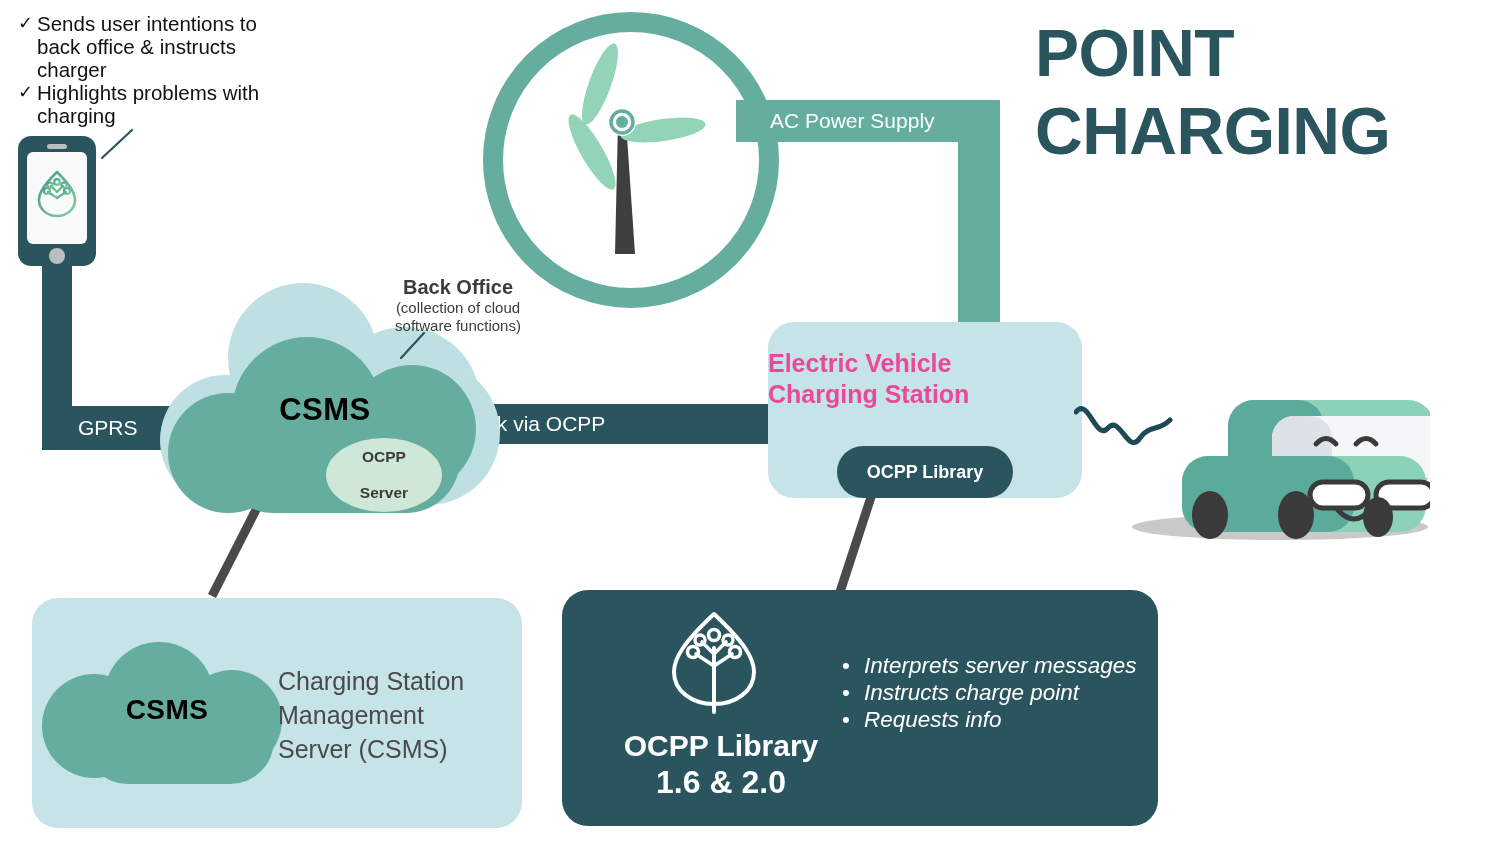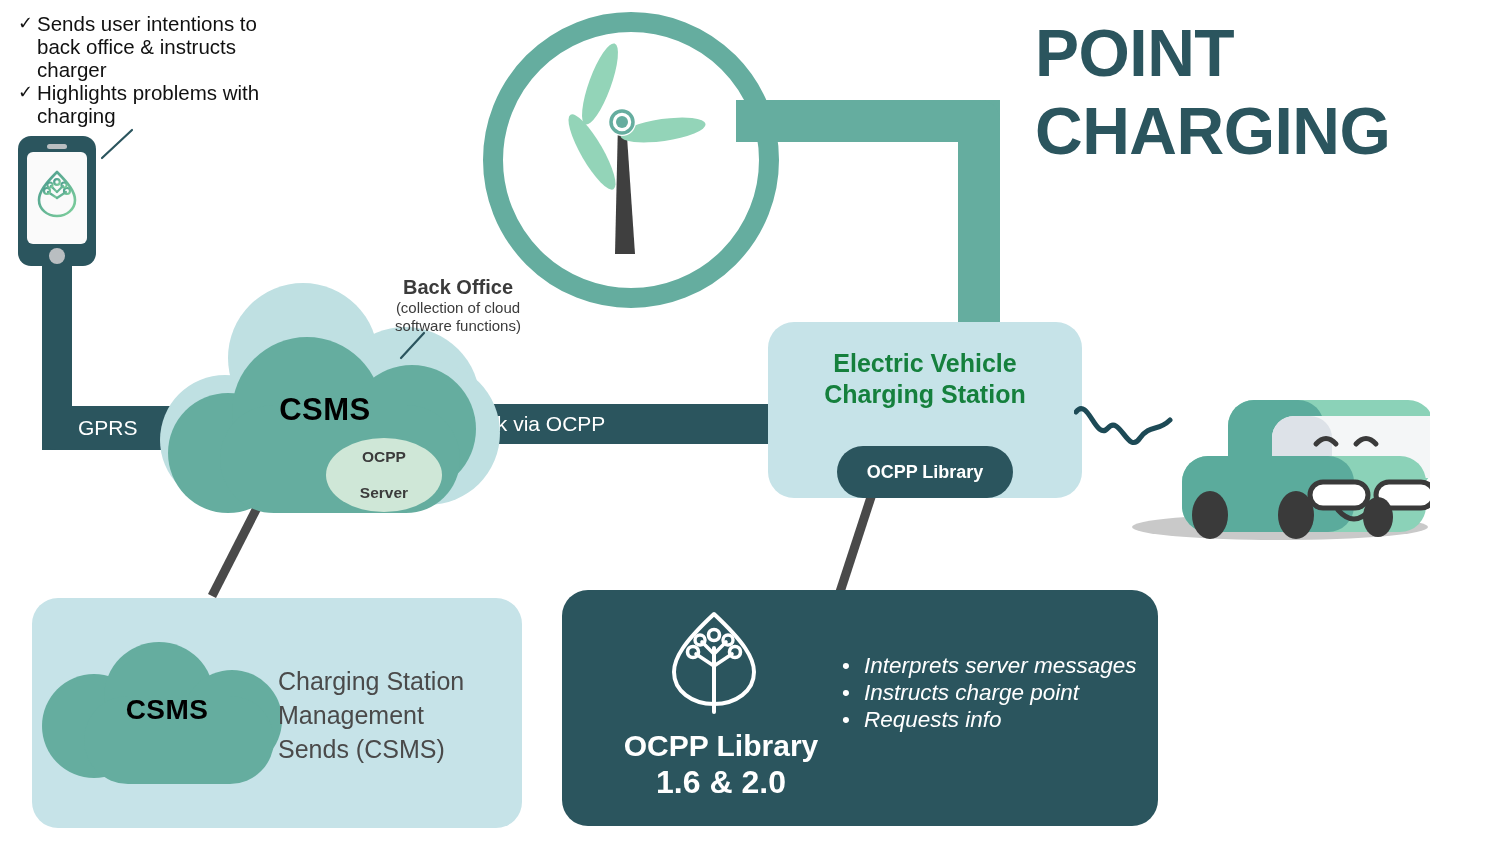--- a/index.html
+++ b/index.html
@@ -133,22 +133,22 @@
     left:470px;top:405px;width:340px;height:32px;
     color:#ffffff;font-size:21px;line-height:38px;
   }
 
   
   #evcs-box{
     left:768px;top:322px;width:314px;height:176px;
     background:#c6e3e8;border-radius:26px;
   }
   #evcs-title{
-    left:768px;top:348px;width:314px;text-align:center;
-    color:#15803d;font-size:25px;font-weight:bold;line-height:31px;
+    left:768px;top:348px;width:314px;text-align:left;
+    color:#ec4899;font-size:25px;font-weight:bold;line-height:31px;
   }
   #evcs-pill{
     left:837px;top:446px;width:176px;height:52px;
     background:#2b555e;border-radius:26px;
     display:flex;align-items:center;justify-content:center;
   }
   #evcs-pill span{color:#ffffff;font-size:18px;font-weight:bold;}
 
   
   #car-group{left:1120px;top:390px;width:310px;height:155px;}
@@ -257,20 +257,21 @@
         <ellipse cx="-30" cy="30" rx="11" ry="43" fill="#93d4b8" transform="rotate(-30 -30 30)"></ellipse>
       </g>
       <circle cx="139" cy="110" r="14" fill="#ffffff"></circle>
       <circle cx="139" cy="110" r="11" fill="none" stroke="#65ad9f" stroke-width="3.5"></circle>
       <circle cx="139" cy="110" r="6" fill="#65ad9f"></circle>
     </svg>
   </div>
 
   <div id="ac-band-v" class="abs"></div>
   <div id="ac-band-h" class="abs"></div>
+  <div id="ac-label" class="abs">AC Power Supply</div>
 
   <div id="ocpp-band" class="abs"></div>
   <div id="ocpp-band-label" class="abs">Talk via OCPP</div>
 
   <svg class="abs" style="left:0;top:0;width:1494px;height:854px;pointer-events:none;">
     <line x1="262" y1="498" x2="212" y2="596" stroke="#4a4a4a" stroke-width="9"></line>
     <line x1="872" y1="494" x2="840" y2="592" stroke="#4a4a4a" stroke-width="9"></line>
   </svg>
 
   <div id="cloud-group" class="abs">
@@ -338,21 +339,21 @@
   <div id="legend-cloud" class="abs">
     <div class="cl-inner" style="left:0px;  top:34px; width:104px;height:104px;"></div>
     <div class="cl-inner" style="left:62px; top:2px;  width:110px;height:110px;"></div>
     <div class="cl-inner" style="left:140px;top:30px; width:100px;height:100px;"></div>
     <div class="cl-inner" style="left:42px; top:56px; width:190px;height:88px;border-radius:44px;"></div>
   </div>
   <div id="legend-csms-label" class="abs">CSMS</div>
   <div id="legend-text" class="abs">
     <span>Charging Station</span><br>
     <span>Management</span><br>
-    <span>Sends (CSMS)</span>
+    <span>Server (CSMS)</span>
   </div>
 
   <div id="ocpp-panel" class="abs"></div>
   <svg id="ocpp-leaf" class="abs" viewBox="0 0 92 108">
     <path d="M46 6 C76 34 86 50 86 64 C86 83 68 96 46 96 C24 96 6 83 6 64 C6 50 16 34 46 6 Z" fill="none" stroke="#ffffff" stroke-width="4" stroke-linejoin="round"></path>
     <line x1="46" y1="40" x2="46" y2="104" stroke="#ffffff" stroke-width="4" stroke-linecap="round"></line>
     <line x1="46" y1="58" x2="28" y2="46" stroke="#ffffff" stroke-width="3.6" stroke-linecap="round"></line>
     <line x1="46" y1="58" x2="64" y2="46" stroke="#ffffff" stroke-width="3.6" stroke-linecap="round"></line>
     <line x1="46" y1="46" x2="34" y2="34" stroke="#ffffff" stroke-width="3.6" stroke-linecap="round"></line>
     <line x1="46" y1="46" x2="58" y2="34" stroke="#ffffff" stroke-width="3.6" stroke-linecap="round"></line>

